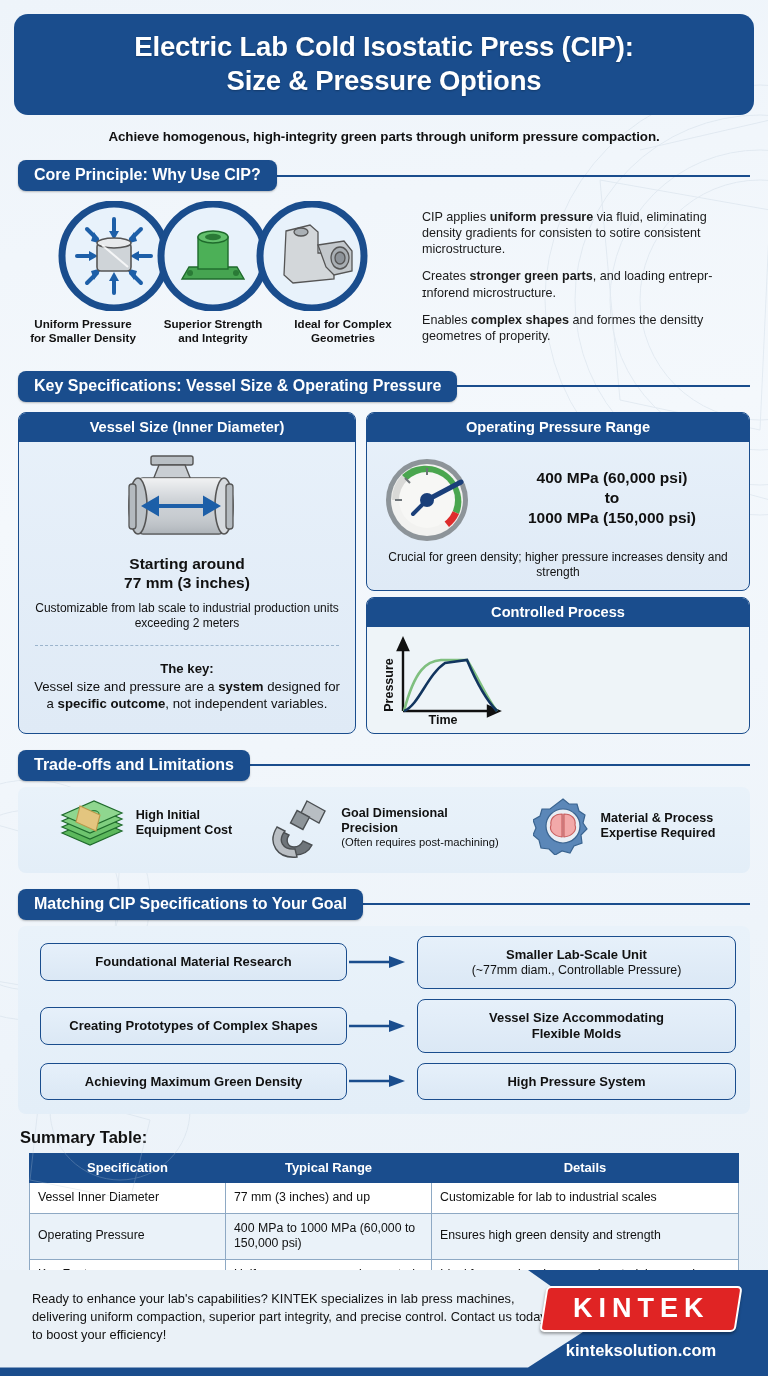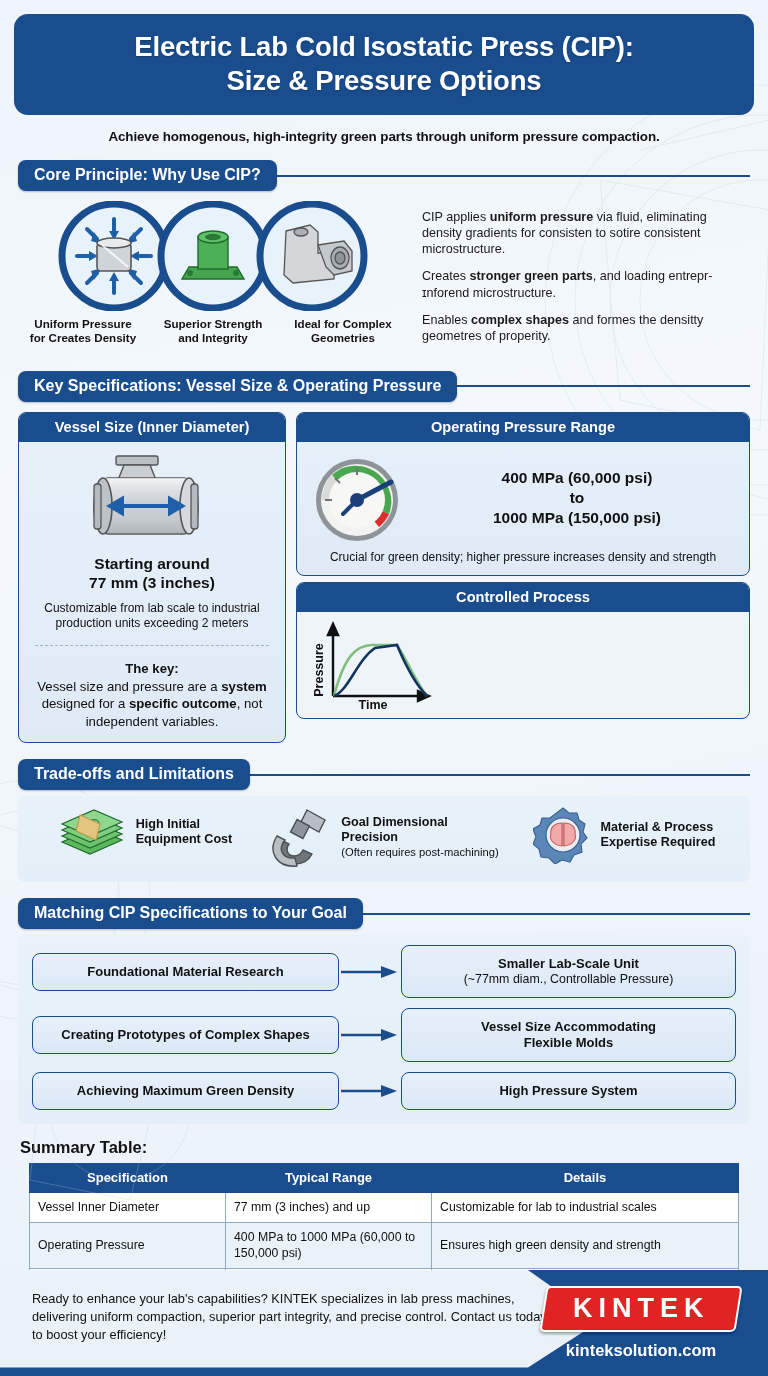--- a/index.html
+++ b/index.html
@@ -68,21 +68,21 @@
     font-size: 12.6px; color: #1a1a1a; line-height: 1.28; margin-bottom: 11px;
   }
   .core-text b { font-weight: bold; }
 
   
   .spec-row { display: flex; gap: 10px; margin-top: 10px; }
   .spec-card {
     border: 1.5px solid #1a4d8d; border-radius: 8px; overflow: hidden;
     background: linear-gradient(180deg,#e8f1fa 0%, #dfeaf6 100%);
   }
-  .spec-card.left { width: 268px; flex: none; }
+  .spec-card.left { width: 338px; flex: none; }
   .spec-card.right { flex: 1; border: none; border-radius: 0; background: none; overflow: visible; }
   .card-head {
     background: #1a4d8d; color: #fff; font-weight: bold; font-size: 14.6px;
     text-align: center; padding: 6px 4px 7px;
   }
   .card-body { padding: 10px 12px 12px; }
   .vessel-top { display: flex; align-items: center; gap: 6px; flex-direction: column; }
   .vessel-cap { font-weight: bold; font-size: 15.5px; color: #111; line-height: 1.25; text-align: center; flex:1;}
   .vessel-note {
     text-align: center; font-size: 12px; color: #111; margin-top: 8px; line-height: 1.25;
@@ -116,21 +116,21 @@
   .trade-item .tl .small { font-weight: normal; font-size: 11.2px; display:block; line-height:1.22; }
 
   
   .match-body { padding: 10px 14px 14px; margin-top: 6px; }
   .match-row { display:flex; align-items:center; margin-bottom: 10px; }
   .match-row:last-child { margin-bottom: 0; }
   .mbox {
     border: 1.5px solid #1a4d8d; border-radius: 8px;
     background: linear-gradient(180deg,#e6f0fa 0%, #dbe8f5 100%);
     text-align:center; font-weight: bold; color:#111; font-size: 13px;
-    padding: 10px 8px; line-height: 1.22;
+    padding: 10px 8px; line-height: 1.22; margin-left: 8px;
   }
   .mbox.a { width: 307px; flex:none; }
   .mbox.b { flex:1; }
   .mbox .sub { font-weight: normal; font-size: 12.4px; display:block; }
   .arrow-cell { width: 62px; flex:none; display:flex; justify-content:center; }
 
   
   .sum-title { font-weight: bold; font-size: 16.5px; color:#111; margin: 14px 0 6px 20px; }
   table.summary { width: 710px; margin: 0 auto; border-collapse: collapse; }
   table.summary th {
@@ -260,21 +260,21 @@
             <path d="M268 30 L292 24 L300 31 L300 52 L316 52 L316 78 L275 82 L266 74 Z" fill="#d3d7da"></path>
             <path d="M300 44 L326 40 L334 50 L334 70 L316 74 L308 66 Z" fill="#c3c8cc"></path>
             <ellipse cx="322" cy="57" rx="9" ry="11" fill="#a8aeb3"></ellipse>
             <ellipse cx="322" cy="57" rx="5" ry="6" fill="#8d9399"></ellipse>
             <ellipse cx="283" cy="31" rx="7" ry="4" fill="#aab0b5"></ellipse>
           </g>
         </svg>
         <div class="core-labels">
           <div>
             <span>Uniform Pressure</span><br>
-            <span>for Creates Density</span>
+            <span>for Smaller Density</span>
           </div>
           <div>
             <span>Superior Strength</span><br>
             <span>and Integrity</span>
           </div>
           <div>
             <span>Ideal for Complex</span><br>
             <span>Geometries</span>
           </div>
         </div>

